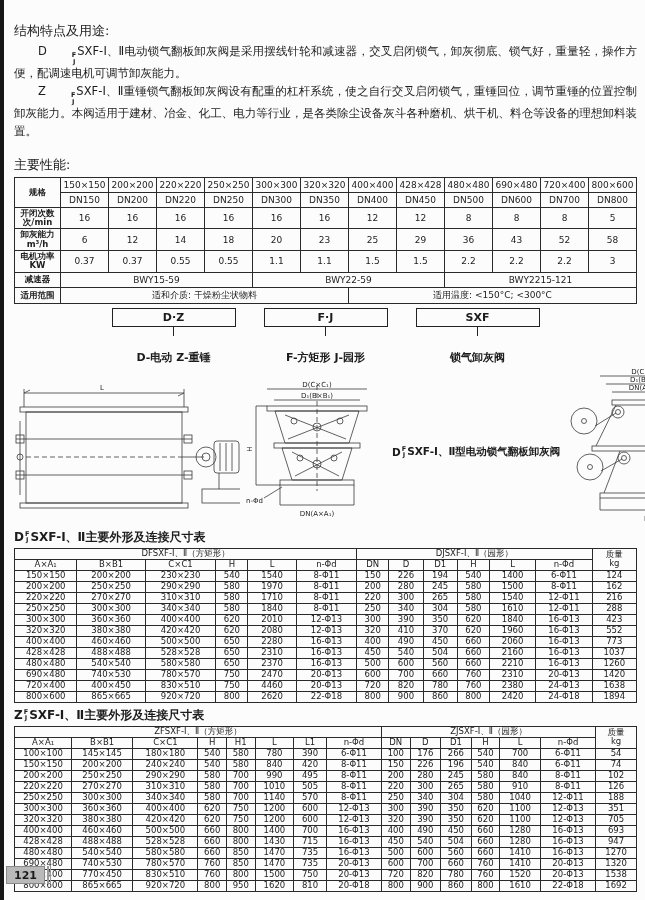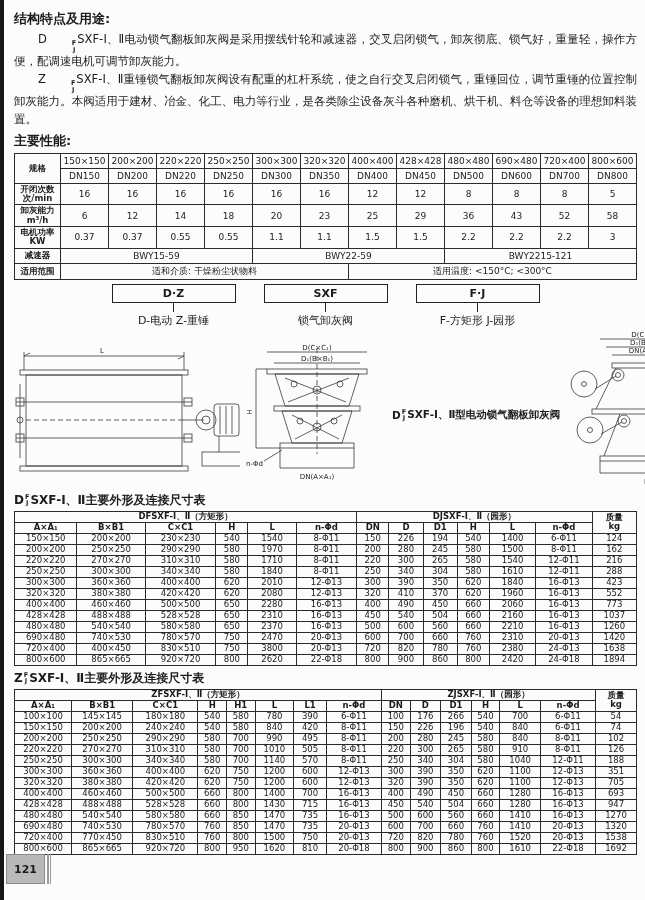--- a/index.html
+++ b/index.html
@@ -2,53 +2,53 @@
 <html><head>
 <meta charset="utf-8">
 <style>
   *{box-sizing:border-box}
   html,body{margin:0;padding:0}
   body{width:645px;height:900px;background:#fcfcfc;color:#1c1c1c;
        font-family:"DejaVu Sans","Liberation Sans",sans-serif;position:relative;overflow:hidden}
   .edge{position:absolute;left:0;top:0;width:4px;height:100%;background:#161616}
   .page{padding:6px 8px 0 14px}
 
-  .sec{font-size:13px;font-weight:bold;margin:4px 0 3px}
+  .sec{font-size:13px;font-weight:normal;margin:16px 0 3px}
   .para{font-size:11.5px;line-height:1.5;margin:1px 0;text-indent:24px;text-align:justify}
 
   .stack{display:inline-flex;flex-direction:column;font-size:6.5px;line-height:1;
          vertical-align:-2px;margin:0 1px;font-weight:bold}
   .stack span{display:block;text-align:center}
 
   table{border-collapse:collapse;width:100%;table-layout:fixed}
   .perf{margin:2px 0 4px}
   .perf td,.perf th{border:1px solid #2a2a2a;font-size:9px;text-align:center;
         padding:1px 0;font-weight:normal;height:15px;overflow:hidden;white-space:nowrap}
   .perf th.rowlab{font-size:8.5px;line-height:1.1;font-weight:bold}
 
   .legend{display:flex;justify-content:center;padding:0 8px;margin:3px 0 4px}
   .legend-item{display:flex;flex-direction:column;align-items:center;width:152px}
   .legend-box{border:1.5px solid #222;width:124px;text-align:center;font-size:11px;
               font-weight:bold;padding:2px 0}
   .legend-tick{width:1.5px;height:9px;background:#222}
-  .legend-desc{font-size:11px;font-weight:normal;margin-top:1px;white-space:nowrap}
+  .legend-desc{font-size:11px;font-weight:bold;margin-top:14px;white-space:nowrap}
 
   .diagrams{display:flex;align-items:flex-end;justify-content:space-between;margin:0}
   .dgroup{display:flex;flex-direction:row;align-items:center}
   .drow{display:flex;align-items:flex-end;gap:2px}
   .dim-svg text{font-size:7px;fill:#222;font-family:inherit}
   .dim-svg{display:block}
   .caption{font-size:10.5px;font-weight:bold;margin-top:1px;white-space:nowrap;display:flex;align-items:center}
 
   .tabletitle{font-size:12px;font-weight:bold;margin:4px 0 2px;display:flex;align-items:center}
   .dim td,.dim th{border:1px solid #2a2a2a;font-size:8.5px;text-align:center;padding:0;
         height:11px;font-weight:normal;line-height:1.1;overflow:hidden;white-space:nowrap}
-  .dim thead th{font-weight:bold}
-
-  .pagenum{position:absolute;left:6px;bottom:16px;display:flex;align-items:stretch;height:30px}
+  .dim thead th{font-weight:normal}
+
+  .pagenum{position:absolute;left:6px;bottom:16px;display:flex;align-items:stretch;height:18px}
   .pagenum .box{background:#b9b9b9;border:1px solid #8a8a8a;font-size:11px;font-weight:bold;
                 padding:1px 7px;display:flex;align-items:center}
   .pagenum .bar{width:2px;background:#9a9a9a;margin-left:2px}
   .pagenum .bar2{width:1px;background:#9a9a9a;margin-left:1px}
 </style>
 </head>
 <body>
 
 <div class="edge"></div>
 
@@ -167,28 +167,28 @@
   </tbody>
     </table>
 
   <div class="legend">
     <div class="legend-item">
       <div class="legend-box">D·Z</div>
       <div class="legend-tick"></div>
       <div class="legend-desc">D-电动 Z-重锤</div>
     </div>
     <div class="legend-item">
+      <div class="legend-box">F·J</div>
+      <div class="legend-tick"></div>
+      <div class="legend-desc">F-方矩形 J-园形</div>
+    </div>
+    <div class="legend-item">
       <div class="legend-box">SXF</div>
       <div class="legend-tick"></div>
       <div class="legend-desc">锁气卸灰阀</div>
-    </div>
-    <div class="legend-item">
-      <div class="legend-box">F·J</div>
-      <div class="legend-tick"></div>
-      <div class="legend-desc">F-方矩形 J-园形</div>
     </div>
   </div>
 
   <div class="diagrams">
 
     <div class="dgroup">
       <div class="drow">
 
         <svg class="dim-svg" width="226" height="146" viewBox="0 0 226 146">
           <g stroke="#3a3a3a" stroke-width="0.8" fill="none">
@@ -566,21 +566,21 @@
           <td>760</td>
           <td>2310</td>
           <td>20-Φ13</td>
           <td>1420</td>
         </tr>
         <tr>
           <td>720×400</td>
           <td>400×450</td>
           <td>830×510</td>
           <td>750</td>
-          <td>3800</td>
+          <td>4460</td>
           <td>20-Φ13</td>
           <td>720</td>
           <td>820</td>
           <td>780</td>
           <td>760</td>
           <td>2380</td>
           <td>24-Φ13</td>
           <td>1638</td>
         </tr>
         <tr>

